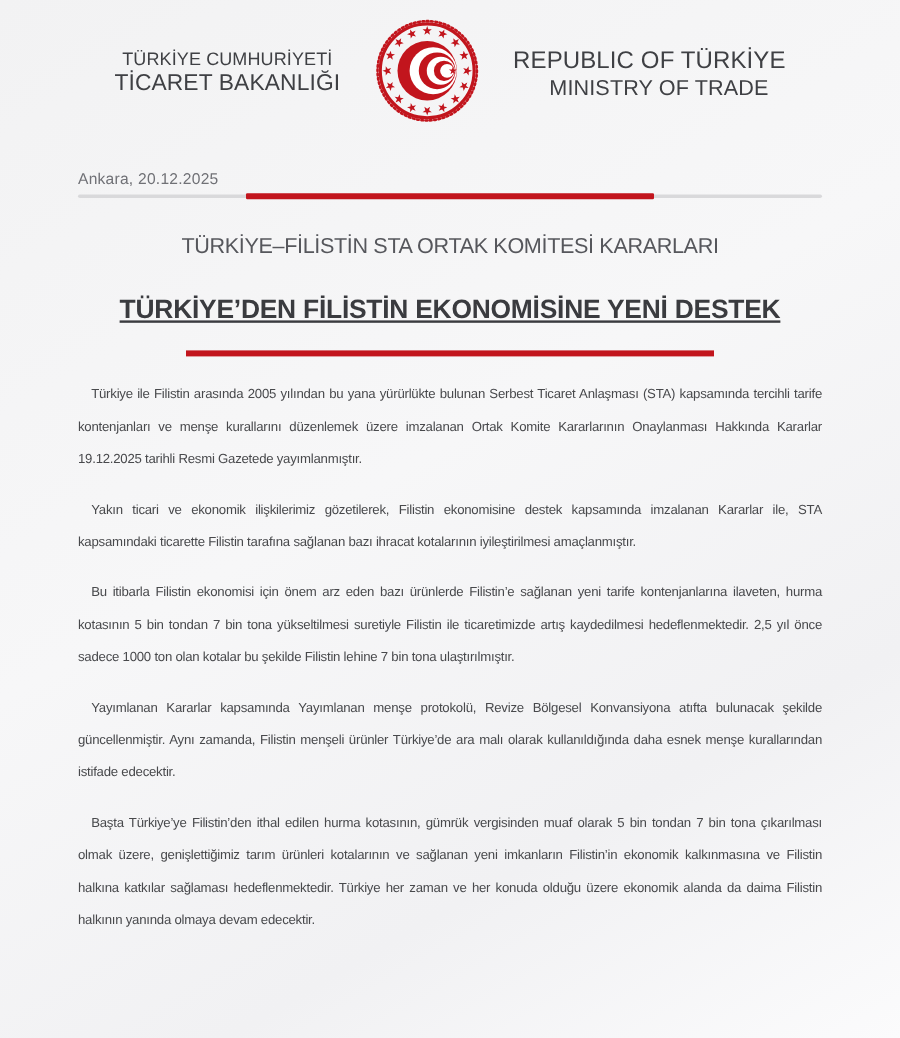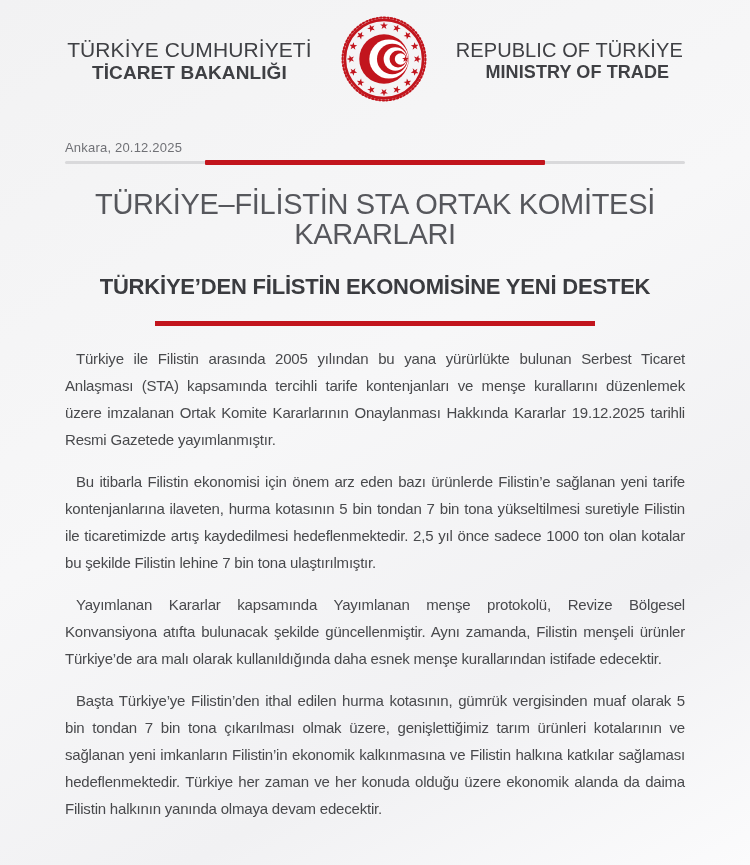--- a/index.html
+++ b/index.html
@@ -13,45 +13,45 @@
     display: flex; flex-direction: column;
     padding: 0 65px;
     overflow: hidden;
   }
   
   .header {
     margin-top: 14px;
     display: flex; align-items: center; justify-content: center;
   }
   .header .org-block { text-align: center; line-height: 1.2; color: #3f4044; }
-  .org-line1 { font-size: 21px; letter-spacing: 0.1px; font-weight: 400; }
-  .org-line2 { font-size: 19px; font-weight: 700; letter-spacing: 0.1px; }
+  .org-line1 { font-size: 15px; letter-spacing: 0.1px; font-weight: 400; }
+  .org-line2 { font-size: 19px; font-weight: 400; letter-spacing: 0.1px; }
   .org-right .org-line1 { font-size: 20px; }
   .org-right .org-line2 { font-size: 18px; margin-left: 16px; }
   .logo-wrap { margin: 0 27px; flex: 0 0 auto; }
   
   .dateline { margin-top: 32px; font-size: 13px; color: #707176; letter-spacing: 0.2px; }
   .rule-wrap { position: relative; margin-top: 5px; height: 6px; }
   .rule-gray { position: absolute; top: 1px; left: 0; right: 0; height: 3px; background: #d9d9db; border-radius: 2px; }
   .rule-red  { position: absolute; top: 0; left: 0; right: 0; margin: 0 auto; width: 340px; height: 5px; background: #c2151d; border-radius: 1px; }
   
   .title {
     margin-top: 23px; text-align: center;
-    font-size: 29px; line-height: 30px; font-weight: 400;
+    font-size: 18px; line-height: 30px; font-weight: 400;
     color: #56575c; letter-spacing: -0.3px;
   }
   .headline {
     margin-top: 25px; text-align: center;
-    font-size: 22px; font-weight: 700; color: #3a3b3f; letter-spacing: -0.2px;
+    font-size: 22px; font-weight: 700; color: #3a3b3f; letter-spacing: -0.2px; text-decoration: underline;
   }
   .divider-red { width: 440px; height: 5px; background: #c2151d; margin: 21px auto 0; }
   
   .body-copy { margin-top: 19px; }
   .body-copy p {
-    font-size: 15px; line-height: 27px; letter-spacing: -0.2px;
+    font-size: 11px; line-height: 27px; letter-spacing: -0.2px;
     color: #48494c; text-align: justify; text-indent: 11px;
     margin-bottom: 15px;
   }
 </style>
 </head>
 <body>
 
 <div class="page">
 
   <div class="header">
@@ -112,19 +112,20 @@
 
   <div class="title">
     <div>TÜRKİYE–FİLİSTİN STA ORTAK KOMİTESİ KARARLARI</div>
   </div>
 
   <div class="headline">TÜRKİYE’DEN FİLİSTİN EKONOMİSİNE YENİ DESTEK</div>
   <div class="divider-red"></div>
 
   <div class="body-copy">
     <p>Türkiye ile Filistin arasında 2005 yılından bu yana yürürlükte bulunan Serbest Ticaret Anlaşması (STA) kapsamında tercihli tarife kontenjanları ve menşe kurallarını düzenlemek üzere imzalanan Ortak Komite Kararlarının Onaylanması Hakkında Kararlar 19.12.2025 tarihli Resmi Gazetede yayımlanmıştır.</p>
+    <p>Yakın ticari ve ekonomik ilişkilerimiz gözetilerek, Filistin ekonomisine destek kapsamında imzalanan Kararlar ile, STA kapsamındaki ticarette Filistin tarafına sağlanan bazı ihracat kotalarının iyileştirilmesi amaçlanmıştır.</p>
     <p>Bu itibarla Filistin ekonomisi için önem arz eden bazı ürünlerde Filistin’e sağlanan yeni tarife kontenjanlarına ilaveten, hurma kotasının 5 bin tondan 7 bin tona yükseltilmesi suretiyle Filistin ile ticaretimizde artış kaydedilmesi hedeflenmektedir. 2,5 yıl önce sadece 1000 ton olan kotalar bu şekilde Filistin lehine 7 bin tona ulaştırılmıştır.</p>
     <p>Yayımlanan Kararlar kapsamında Yayımlanan menşe protokolü, Revize Bölgesel Konvansiyona atıfta bulunacak şekilde güncellenmiştir. Aynı zamanda, Filistin menşeli ürünler Türkiye’de ara malı olarak kullanıldığında daha esnek menşe kurallarından istifade edecektir.</p>
     <p>Başta Türkiye’ye Filistin’den ithal edilen hurma kotasının, gümrük vergisinden muaf olarak 5 bin tondan 7 bin tona çıkarılması olmak üzere, genişlettiğimiz tarım ürünleri kotalarının ve sağlanan yeni imkanların Filistin’in ekonomik kalkınmasına ve Filistin halkına katkılar sağlaması hedeflenmektedir. Türkiye her zaman ve her konuda olduğu üzere ekonomik alanda da daima Filistin halkının yanında olmaya devam edecektir.</p>
 
   </div>
 
 </div>
 
 </body></html>

